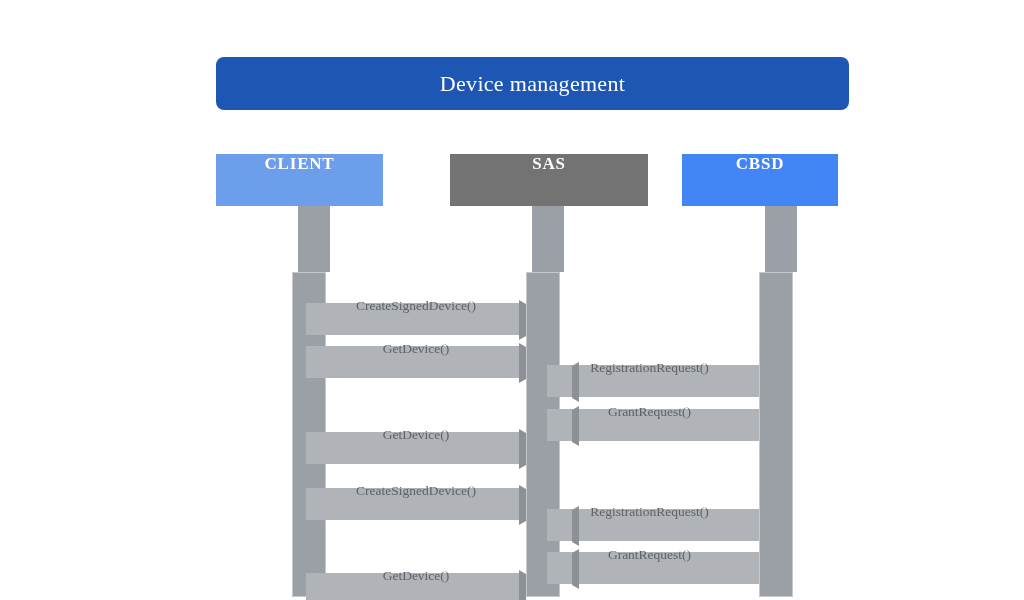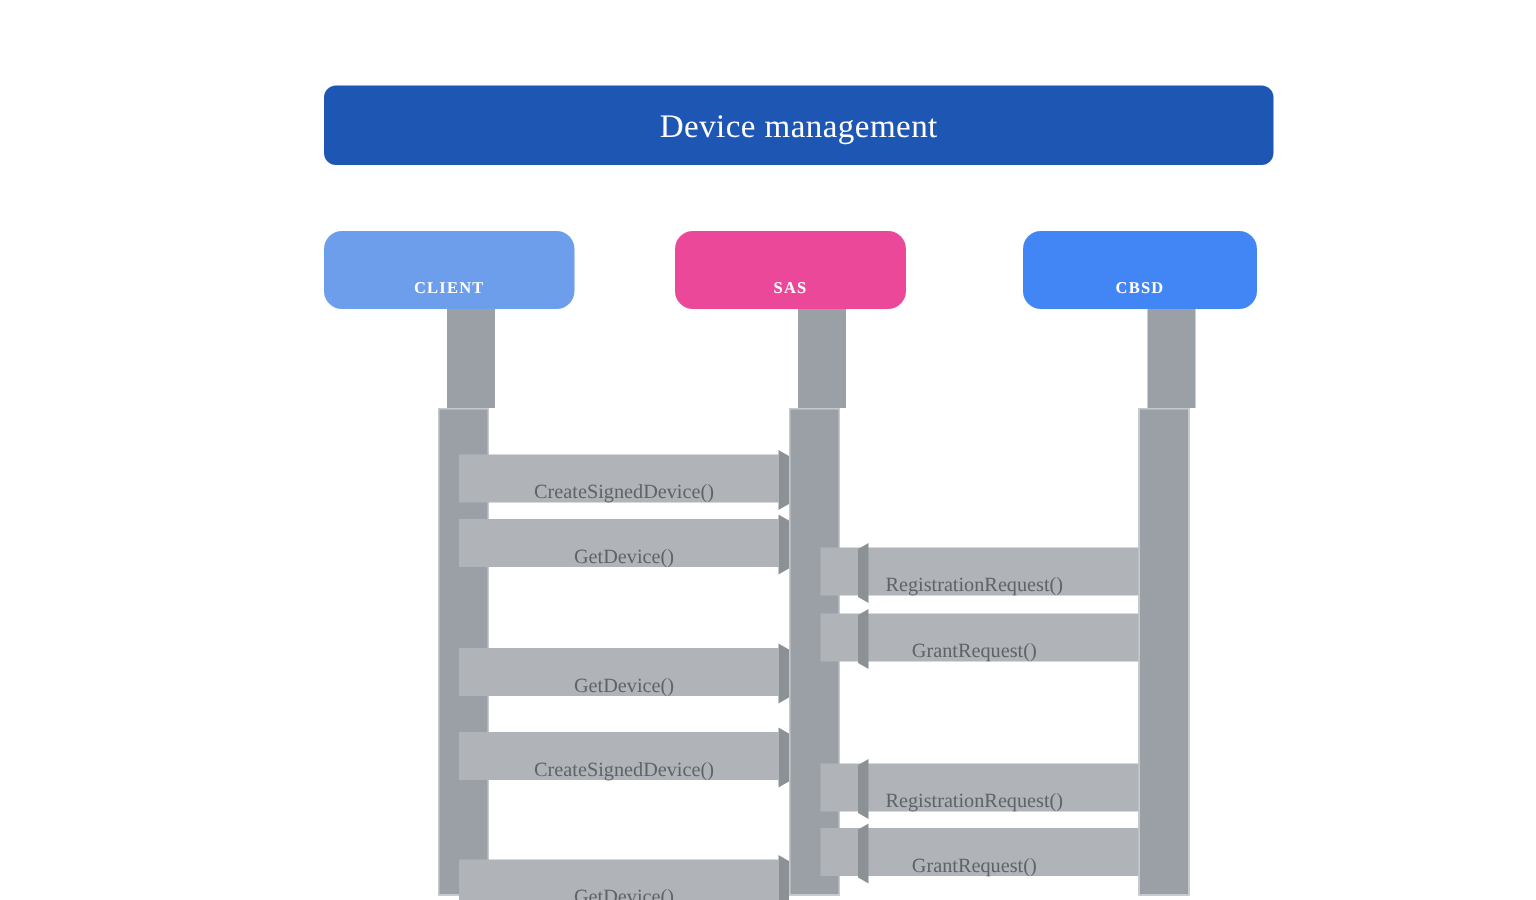--- a/index.html
+++ b/index.html
@@ -21,24 +21,24 @@
     display: flex; align-items: center; justify-content: center;
     color: #ffffff;
     font-size: 22px;
     letter-spacing: 0.3px;
   }
 
   .actor-box {
     position: absolute;
     top: 122px;
     width: 167px; height: 52px;
-    border-radius: 12px;
-    display: flex; align-items: flex-start; justify-content: center;
+    border-radius: 0;
+    display: flex; align-items: flex-end; justify-content: center;
     color: #ffffff;
-    font-size: 11px;
+    font-size: 17px;
     font-weight: bold;
     letter-spacing: 0.8px;
   }
 
   .lifeline-stub {
     position: absolute;
     top: 174px;
     width: 1.5px;
     height: 66px;
     background: #9AA0A6;
@@ -52,21 +52,20 @@
     background: #9AA0A6;
     border: 1px solid #c6c9cc;
   }
 
   .msg-label {
     position: absolute;
     transform: translateX(-50%);
     font-size: 13.5px;
     color: #5F6368;
     white-space: nowrap;
-    margin-top: 22px;
   }
 
   .msg-line {
     position: absolute;
     height: 1.2px;
     background: #B0B4B9;
   }
 
   .msg-head {
     position: absolute;
@@ -82,21 +81,21 @@
 
 <div class="stage">
   <div class="title-bar" style="background: rgb(30, 86, 180);">
     <span>Device management</span>
   </div>
 <div class="actor-box" style="left: 184px; width: 167px; background: rgb(109, 158, 235);">
       <span>CLIENT</span>
     </div>
     <div class="lifeline-stub" style="left: 266.25px;"></div>
     <div class="activation-bar" style="left: 260px; top: 240px; height: 325px;"></div>
-    <div class="actor-box" style="left: 418px; width: 154px; background: #ec4899;">
+    <div class="actor-box" style="left: 418px; width: 198px; background: #737373;">
       <span>SAS</span>
     </div>
     <div class="lifeline-stub" style="left: 500.25px;"></div>
     <div class="activation-bar" style="left: 494px; top: 240px; height: 325px;"></div>
     <div class="actor-box" style="left: 650px; width: 156px; background: rgb(66, 133, 244);">
       <span>CBSD</span>
     </div>
     <div class="lifeline-stub" style="left: 733.25px;"></div>
     <div class="activation-bar" style="left: 727px; top: 240px; height: 325px;"></div>
     <div class="msg-line" style="left: 274px; top: 271px; width: 213px;"></div>

